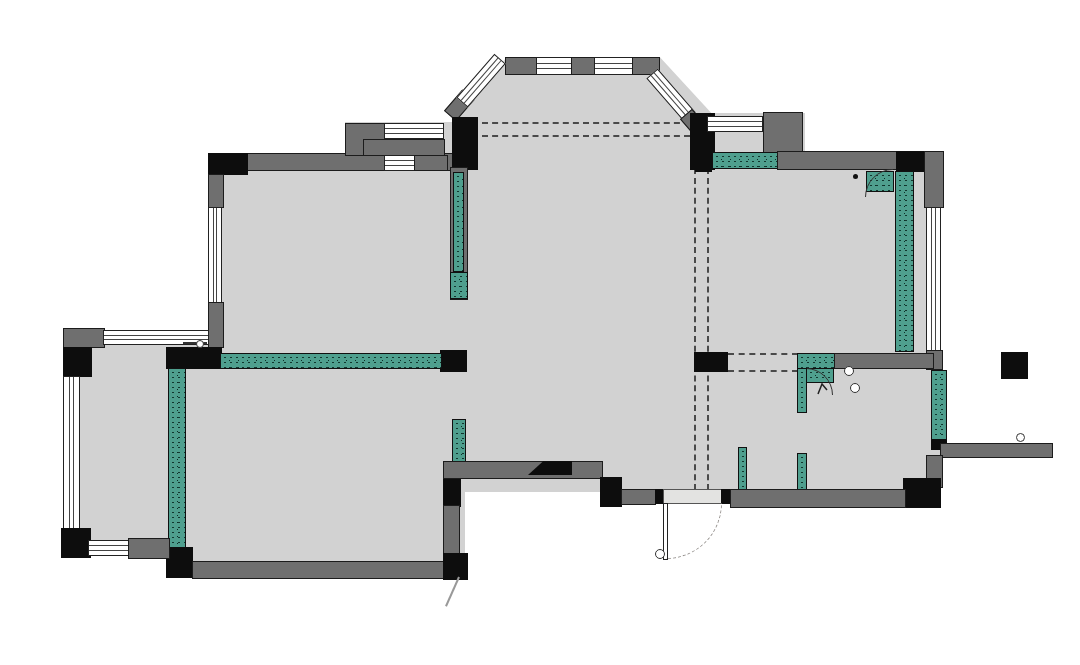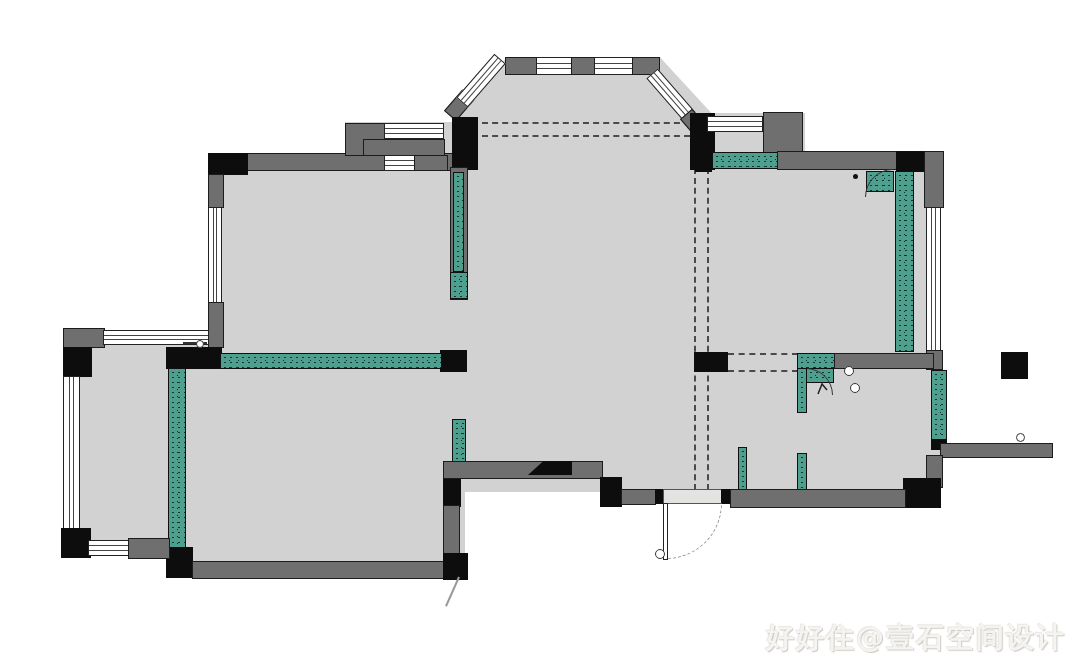--- a/index.html
+++ b/index.html
@@ -145,15 +145,14 @@
   <div class="a blk" style="left:903px;top:478px;width:38px;height:30px;"></div>
   <div class="a wall" style="left:730px;top:489px;width:176px;height:19px;"></div>
   <div class="a circ" style="left:844px;top:366px;width:10px;height:10px;background:#fff;"></div>
   <div class="a circ" style="left:850px;top:383px;width:10px;height:10px;background:#fff;"></div>
   <svg class="a" style="left:816px;top:382px;" width="14" height="14" viewBox="0 0 14 14">
       <path d="M2 12 L6 2 L11 8" stroke="#222" stroke-width="1.5" fill="none"></path>
     </svg>
 
   <div class="a blk" style="left:1001px;top:352px;width:27px;height:27px;"></div>
 
-  <div class="watermark">好好住@壹石空间设计</div>
 
 </div>
 
 </body></html>

